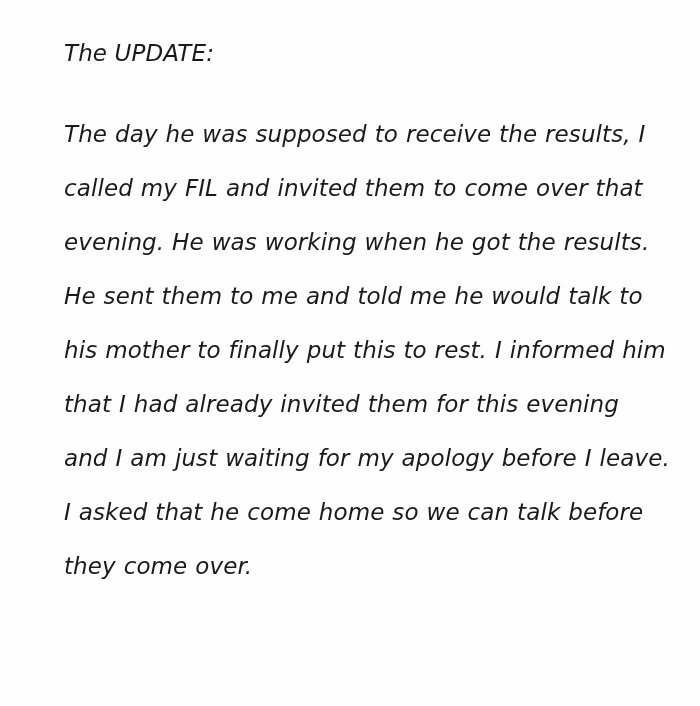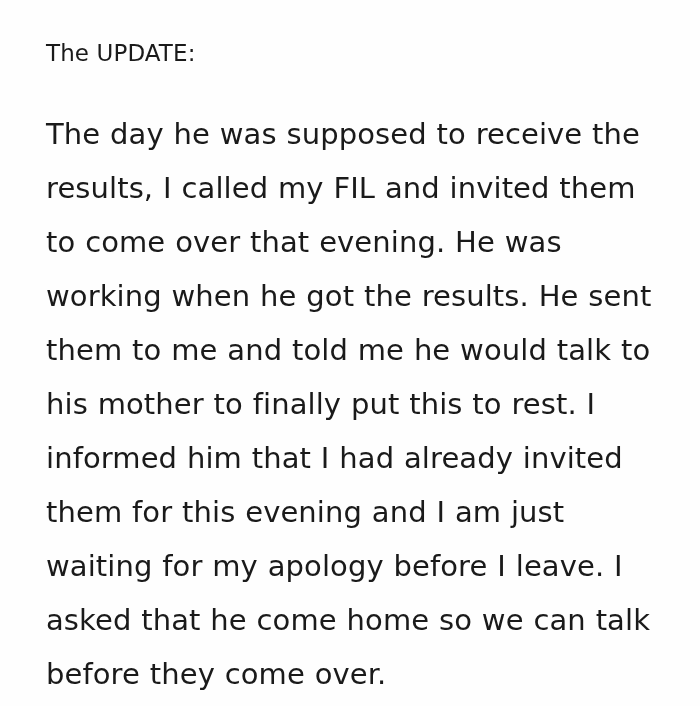--- a/index.html
+++ b/index.html
@@ -11,33 +11,34 @@
     height: 706px;
     background: #ffffff;
     font-family: "DejaVu Sans", sans-serif;
     overflow: hidden;
   }
   .page {
     width: 700px;
     height: 706px;
     box-sizing: border-box;
     background: #fefefe;
-    padding: 24px 30px 0 46px;
+    padding: 24px 30px 0 64px;
     display: block;
+    font-style: italic;
   }
   .heading {
     font-size: 23px;
     line-height: 1.5;
     color: #1a1a1a;
     margin: 12px 0 0 0;
     font-weight: 400;
     letter-spacing: 0.1px;
   }
   .body-text {
-    font-size: 29px;
+    font-size: 23px;
     line-height: 54px;
     color: #1a1a1a;
     margin: 36px 0 0 0;
     font-weight: 400;
     letter-spacing: 0.1px;
     word-spacing: 0.5px;
     max-width: 630px;
   }
 </style>
 </head>

